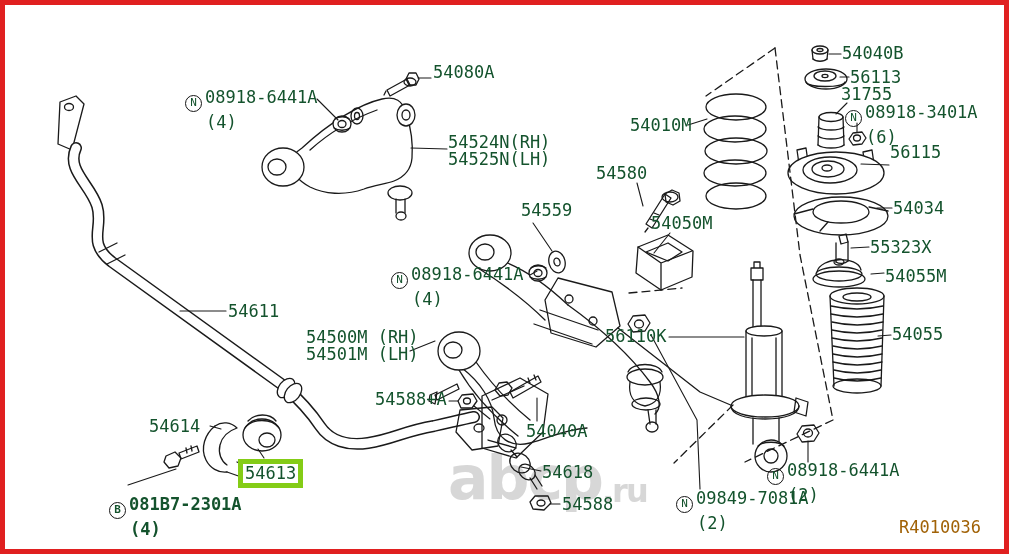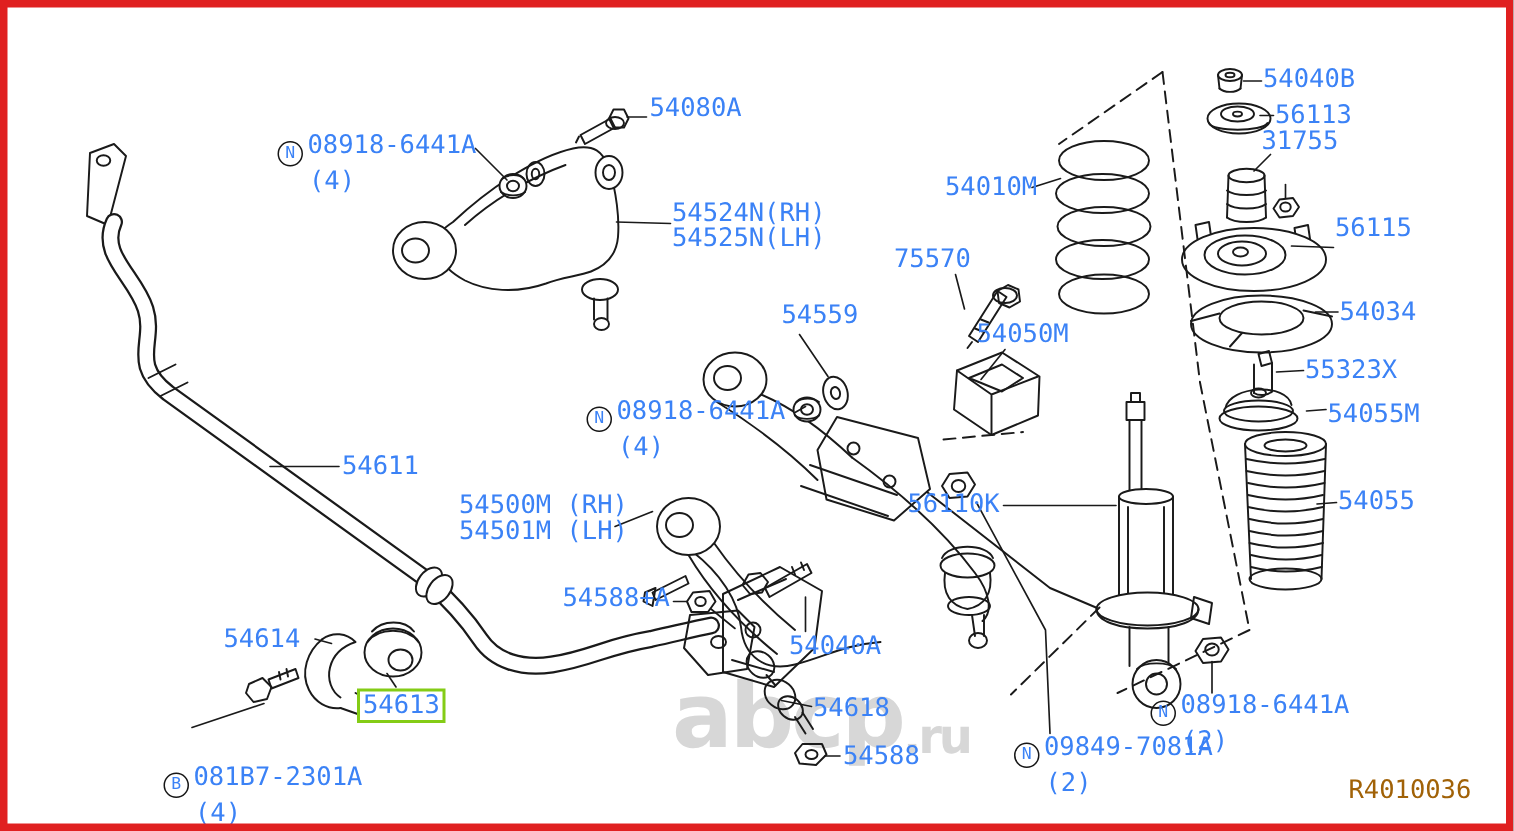--- a/index.html
+++ b/index.html
@@ -13,30 +13,30 @@
   svg.art { position:absolute; left:0; top:0; z-index:2; }
   .wm {
     position:absolute; left:448px; top:448px; z-index:1; color:#d7d7d7;
     font-family:"DejaVu Sans", sans-serif; font-weight:bold; letter-spacing:-2px;
     display:flex; align-items:flex-end; line-height:1;
   }
   .wm .wm-main { font-size:60px; }
   .wm .wm-suf  { font-size:32px; padding-bottom:1px; }
   #labels { position:absolute; inset:0; z-index:3; }
   .plabel {
-    position:absolute; font-size:17px; line-height:17px; color:#3b82f6; white-space:nowrap;
+    position:absolute; font-size:17px; line-height:17px; color:#14532d; white-space:nowrap;
   }
   .plabel .pfx {
     display:inline-block; box-sizing:border-box; width:17px; height:17px;
     border:1.5px solid #161616; border-radius:50%; font-size:11px; line-height:14px;
     text-align:center; margin-right:3px; vertical-align:-3px;
   }
   .plabel .qty { margin-left:21px; margin-top:2px; }
   .plabel.hl {
-    border:2px solid #84cc16; background:#ffffff; padding:1px 2px; z-index:4;
+    border:5px solid #84cc16; background:#ffffff; padding:1px 2px; z-index:4;
   }
   .refcode {
     position:absolute; left:899px; top:517px; z-index:3;
     font-size:17px; color:#a16207;
   }
 </style>
 </head>
 <body>
 
 <div id="stage">
@@ -299,40 +299,41 @@
       <path d="M878,336 L891,335"></path>
     </g>
   </svg>
 
   <div id="labels">
       <div class="plabel" style="left: 433px; top: 64px;"><span>54080A</span></div>
       <div class="plabel" style="left: 185px; top: 89px;"><span class="pfx">N</span><span>08918-6441A</span><div class="qty">(4)</div></div>
       <div class="plabel" style="left: 448px; top: 134px;"><span>54524N(RH)</span></div>
       <div class="plabel" style="left: 448px; top: 151px;"><span>54525N(LH)</span></div>
       <div class="plabel" style="left: 630px; top: 117px;"><span>54010M</span></div>
-      <div class="plabel" style="left: 596px; top: 165px;"><span>75570</span></div>
+      <div class="plabel" style="left: 596px; top: 165px;"><span>54580</span></div>
       <div class="plabel" style="left: 521px; top: 202px;"><span>54559</span></div>
       <div class="plabel" style="left: 391px; top: 266px;"><span class="pfx">N</span><span>08918-6441A</span><div class="qty">(4)</div></div>
       <div class="plabel" style="left: 651px; top: 215px;"><span>54050M</span></div>
       <div class="plabel" style="left: 842px; top: 45px;"><span>54040B</span></div>
       <div class="plabel" style="left: 850px; top: 69px;"><span>56113</span></div>
       <div class="plabel" style="left: 841px; top: 86px;"><span>31755</span></div>
+      <div class="plabel" style="left: 845px; top: 104px;"><span class="pfx">N</span><span>08918-3401A</span><div class="qty">(6)</div></div>
       <div class="plabel" style="left: 890px; top: 144px;"><span>56115</span></div>
       <div class="plabel" style="left: 893px; top: 200px;"><span>54034</span></div>
       <div class="plabel" style="left: 870px; top: 239px;"><span>55323X</span></div>
       <div class="plabel" style="left: 885px; top: 268px;"><span>54055M</span></div>
       <div class="plabel" style="left: 892px; top: 326px;"><span>54055</span></div>
       <div class="plabel" style="left: 605px; top: 328px;"><span>56110K</span></div>
       <div class="plabel" style="left: 228px; top: 303px;"><span>54611</span></div>
       <div class="plabel" style="left: 306px; top: 329px;"><span>54500M (RH)</span></div>
       <div class="plabel" style="left: 306px; top: 346px;"><span>54501M (LH)</span></div>
       <div class="plabel" style="left: 375px; top: 391px;"><span>54588+A</span></div>
       <div class="plabel" style="left: 149px; top: 418px; text-align: center;"><span>54614</span></div>
       <div class="plabel hl" style="left: 238px; top: 459px;"><span>54613</span></div>
-      <div class="plabel" style="left: 109px; top: 510px;"><span class="pfx">B</span><span>081B7-2301A</span><div class="qty">(4)</div></div>
+      <div class="plabel" style="left: 109px; top: 496px; font-weight: bold;"><span class="pfx">B</span><span>081B7-2301A</span><div class="qty">(4)</div></div>
       <div class="plabel" style="left: 526px; top: 423px;"><span>54040A</span></div>
       <div class="plabel" style="left: 542px; top: 464px;"><span>54618</span></div>
       <div class="plabel" style="left: 562px; top: 496px;"><span>54588</span></div>
       <div class="plabel" style="left: 767px; top: 462px;"><span class="pfx">N</span><span>08918-6441A</span><div class="qty">(2)</div></div>
       <div class="plabel" style="left: 676px; top: 490px;"><span class="pfx">N</span><span>09849-7081A</span><div class="qty">(2)</div></div>
     </div>
 
   <div class="refcode">R4010036</div>
 
   <div class="frame"></div>

